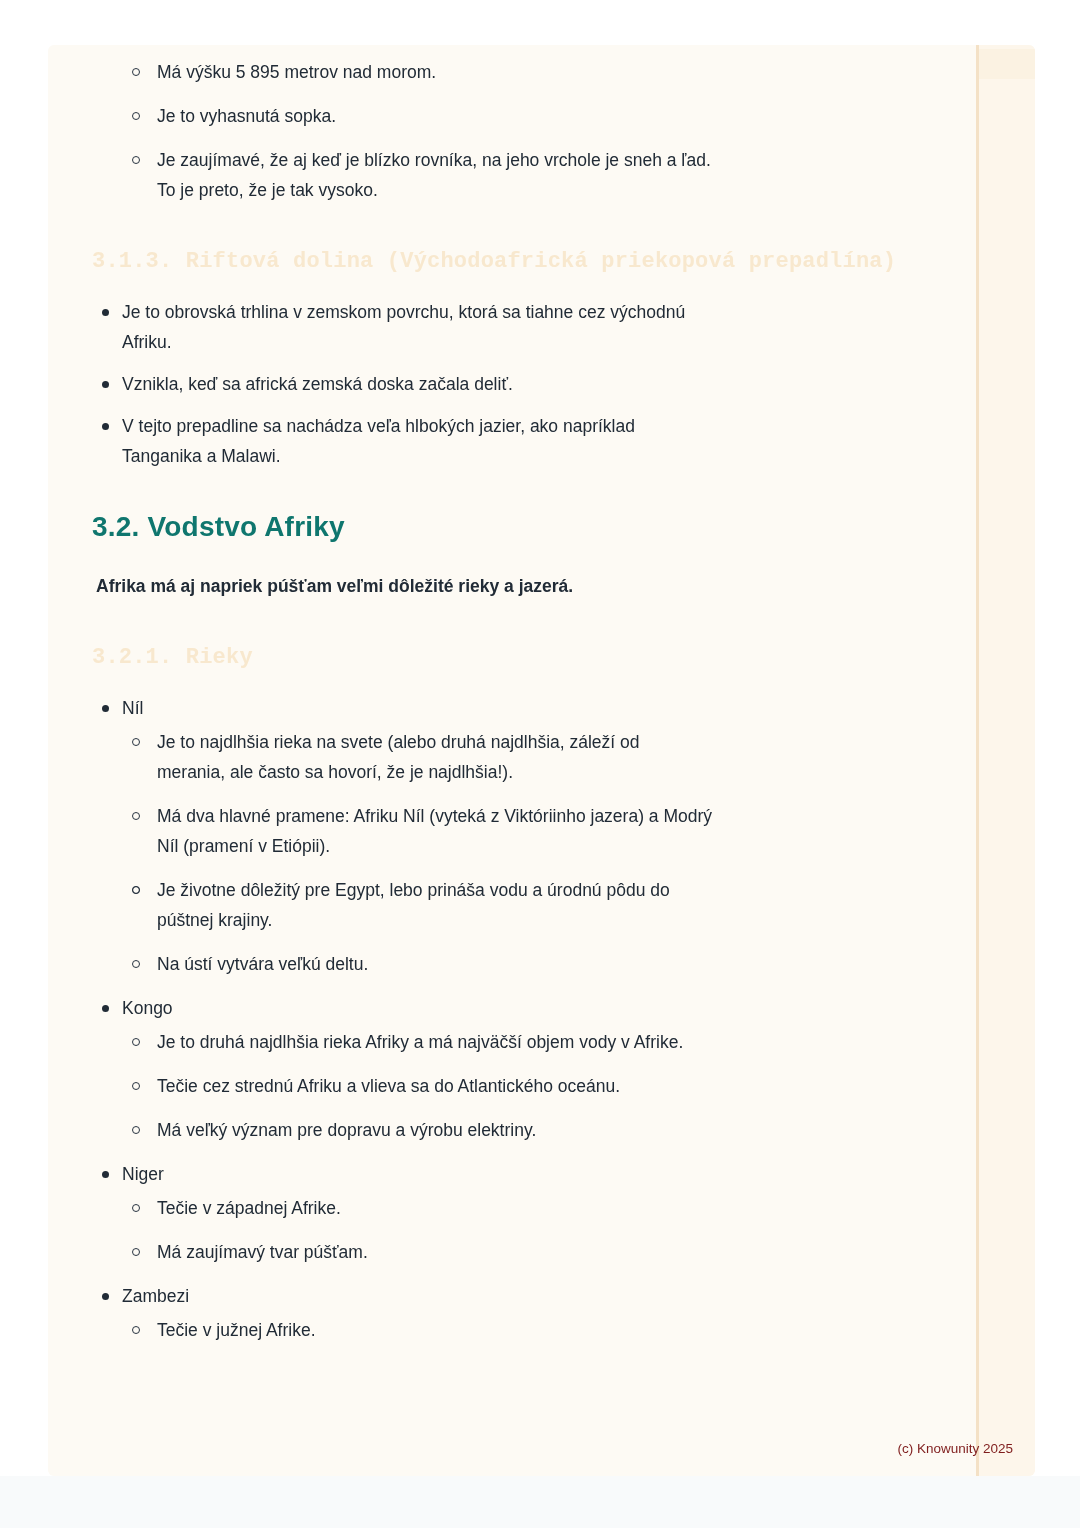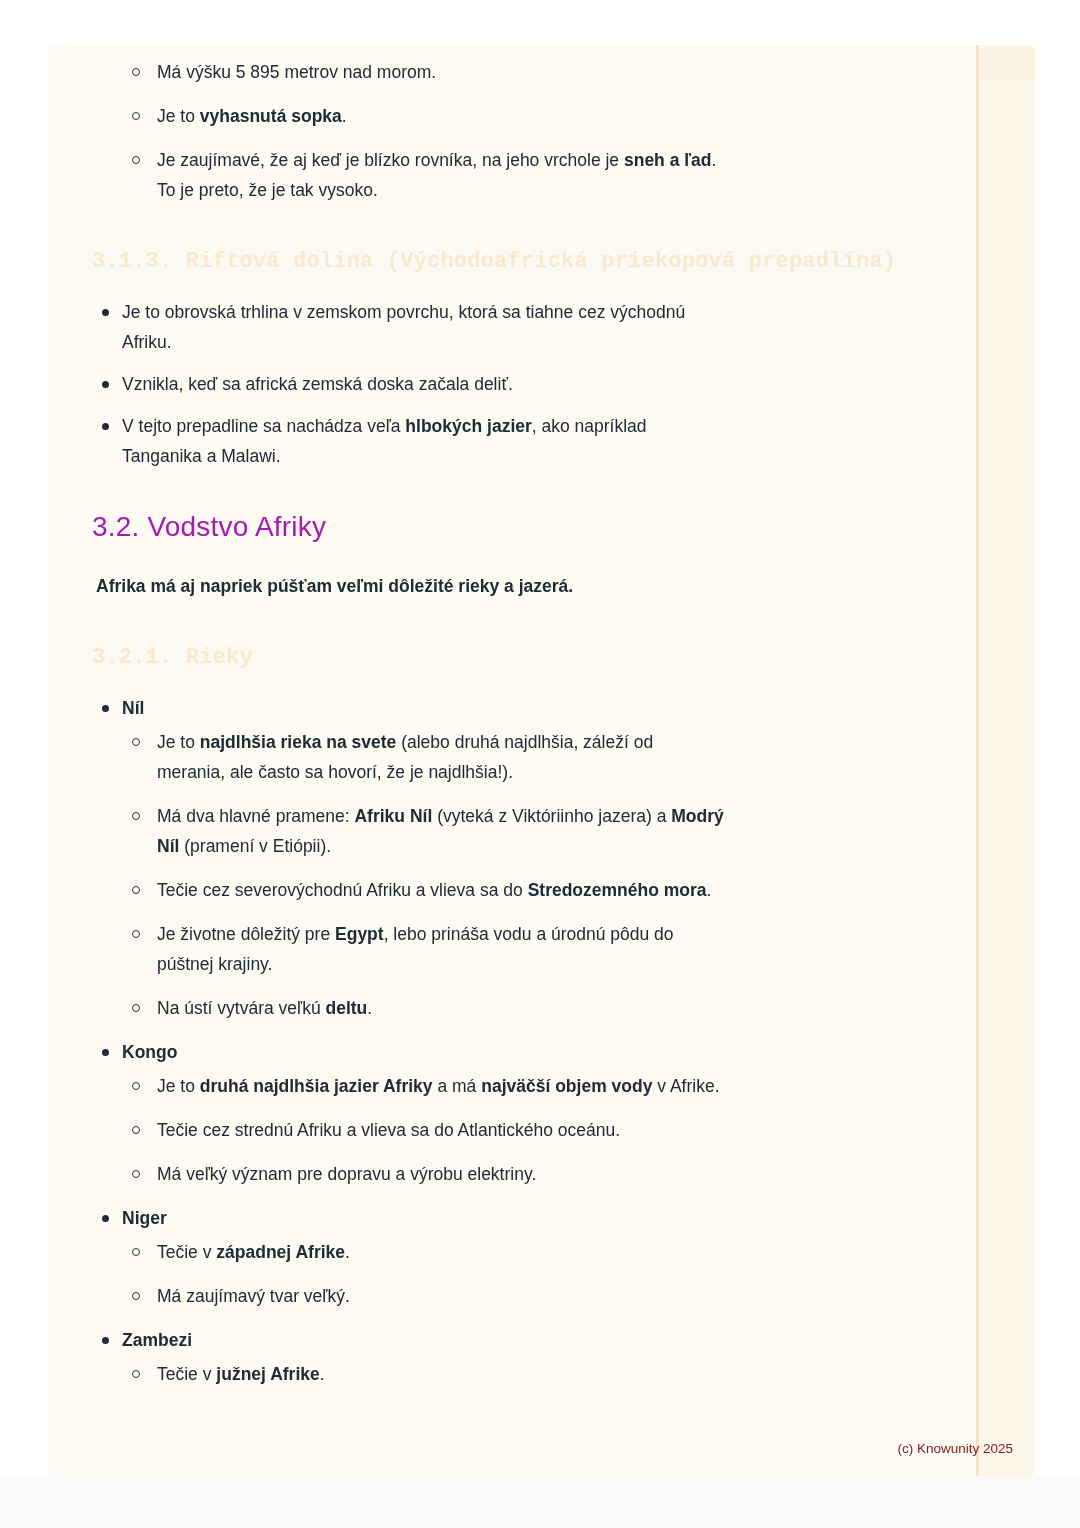--- a/index.html
+++ b/index.html
@@ -36,21 +36,21 @@
 
   .content {
     position: absolute; left: 0; top: 0; width: 928px; height: 100%;
     padding: 12px 44px 0 44px;
     color: #212b36;
     font-size: 17.5px;
     line-height: 30px;
   }
 
   .h2 {
-    color: #a21caf; font-weight: 400; font-size: 28px; line-height: 36px;
+    color: #0f766e; font-weight: 700; font-size: 28px; line-height: 36px;
     margin: 38px 0 26px 0;
     letter-spacing: .2px;
   }
   .h3 {
     color: #f8e8ce; font-weight: 700; font-size: 22px; line-height: 30px;
     margin: 42px 0 20px 0;
     letter-spacing: .2px;
     font-family: Liberation Mono, monospace;
   }
   .para { margin: 4px; font-weight: bold; }
@@ -65,21 +65,21 @@
     position: absolute; left: 10px; top: 12px;
     width: 7px; height: 7px; border-radius: 50%;
     background: #212b36;
   }
   .bullet-ring {
     position: absolute; left: 40px; top: 11px;
     width: 8px; height: 8px; border-radius: 50%;
     border: 1.8px solid #2a3542;
     background: transparent;
   }
-  .bold { font-weight: 700; }
+  .bold { font-weight: 400; }
 
   .footer {
     position: absolute; right: 22px; bottom: 18px;
     color: #7f1d1d; font-size: 13.5px; line-height: 18px;
     z-index: 2;
   }
 </style>
 </head>
 <body>
 
@@ -103,30 +103,30 @@
           <div class="li lvl1"><span class="bullet-dot"></span><span class="txt"><span>Vznikla, keď sa africká zemská doska začala deliť.</span></span></div>
           <div class="li lvl1"><span class="bullet-dot"></span><span class="txt"><span>V tejto prepadline sa nachádza veľa </span><span class="bold">hlbokých jazier</span><span>, ako napríklad</span><br><span>Tanganika a Malawi.</span></span></div>
         </div>
         <div class="h2">3.2. Vodstvo Afriky</div>
         <div class="para">Afrika má aj napriek púšťam veľmi dôležité rieky a jazerá.</div>
         <div class="h3">3.2.1. Rieky</div>
         <div class="list">
           <div class="li lvl1"><span class="bullet-dot"></span><span class="txt"><span class="bold">Níl</span></span></div>
           <div class="li lvl2"><span class="bullet-ring"></span><span class="txt"><span>Je to </span><span class="bold">najdlhšia rieka na svete</span><span> (alebo druhá najdlhšia, záleží od</span><br><span>merania, ale často sa hovorí, že je najdlhšia!).</span></span></div>
           <div class="li lvl2"><span class="bullet-ring"></span><span class="txt"><span>Má dva hlavné pramene: </span><span class="bold">Afriku Níl</span><span> (vyteká z Viktóriinho jazera) a </span><span class="bold">Modrý</span><br><span class="bold">Níl</span><span> (pramení v Etiópii).</span></span></div>
-          <div class="li lvl2"><span class="bullet-ring"></span><span class="txt"><span>Tečie cez severovýchodnú Afriku a vlieva sa do </span><span class="bold">Stredozemného mora</span><span>.</span></span></div>
+          <div class="li lvl2"><span class="bullet-ring"></span></div>
           <div class="li lvl2"><span class="bullet-ring"></span><span class="txt"><span>Je životne dôležitý pre </span><span class="bold">Egypt</span><span>, lebo prináša vodu a úrodnú pôdu do</span><br><span>púštnej krajiny.</span></span></div>
           <div class="li lvl2"><span class="bullet-ring"></span><span class="txt"><span>Na ústí vytvára veľkú </span><span class="bold">deltu</span><span>.</span></span></div>
           <div class="li lvl1"><span class="bullet-dot"></span><span class="txt"><span class="bold">Kongo</span></span></div>
-          <div class="li lvl2"><span class="bullet-ring"></span><span class="txt"><span>Je to </span><span class="bold">druhá najdlhšia jazier Afriky</span><span> a má </span><span class="bold">najväčší objem vody</span><span> v Afrike.</span></span></div>
+          <div class="li lvl2"><span class="bullet-ring"></span><span class="txt"><span>Je to </span><span class="bold">druhá najdlhšia rieka Afriky</span><span> a má </span><span class="bold">najväčší objem vody</span><span> v Afrike.</span></span></div>
           <div class="li lvl2"><span class="bullet-ring"></span><span class="txt"><span>Tečie cez strednú Afriku a vlieva sa do Atlantického oceánu.</span></span></div>
           <div class="li lvl2"><span class="bullet-ring"></span><span class="txt"><span>Má veľký význam pre dopravu a výrobu elektriny.</span></span></div>
           <div class="li lvl1"><span class="bullet-dot"></span><span class="txt"><span class="bold">Niger</span></span></div>
           <div class="li lvl2"><span class="bullet-ring"></span><span class="txt"><span>Tečie v </span><span class="bold">západnej Afrike</span><span>.</span></span></div>
-          <div class="li lvl2"><span class="bullet-ring"></span><span class="txt"><span>Má zaujímavý tvar veľký.</span></span></div>
+          <div class="li lvl2"><span class="bullet-ring"></span><span class="txt"><span>Má zaujímavý tvar púšťam.</span></span></div>
           <div class="li lvl1"><span class="bullet-dot"></span><span class="txt"><span class="bold">Zambezi</span></span></div>
           <div class="li lvl2"><span class="bullet-ring"></span><span class="txt"><span>Tečie v </span><span class="bold">južnej Afrike</span><span>.</span></span></div>
         </div>
       </div>
 
     <div class="footer">(c) Knowunity 2025</div>
   </div>
 </div>
 
 </body></html>

